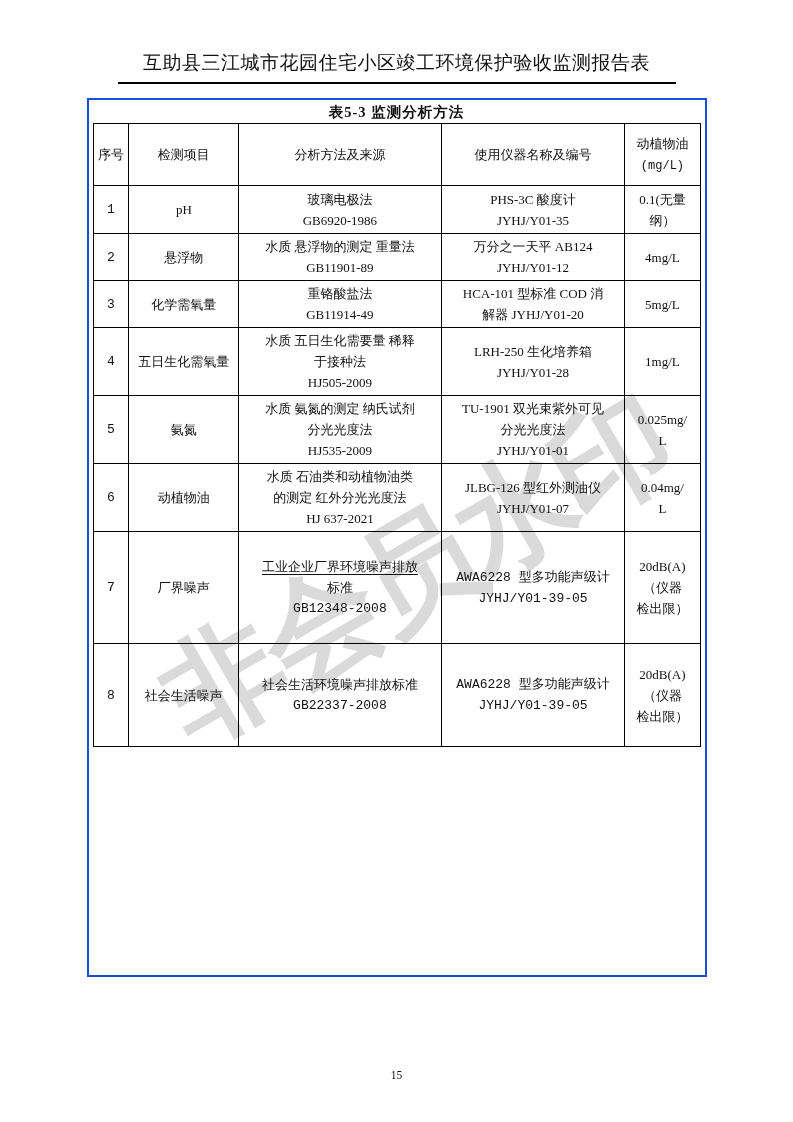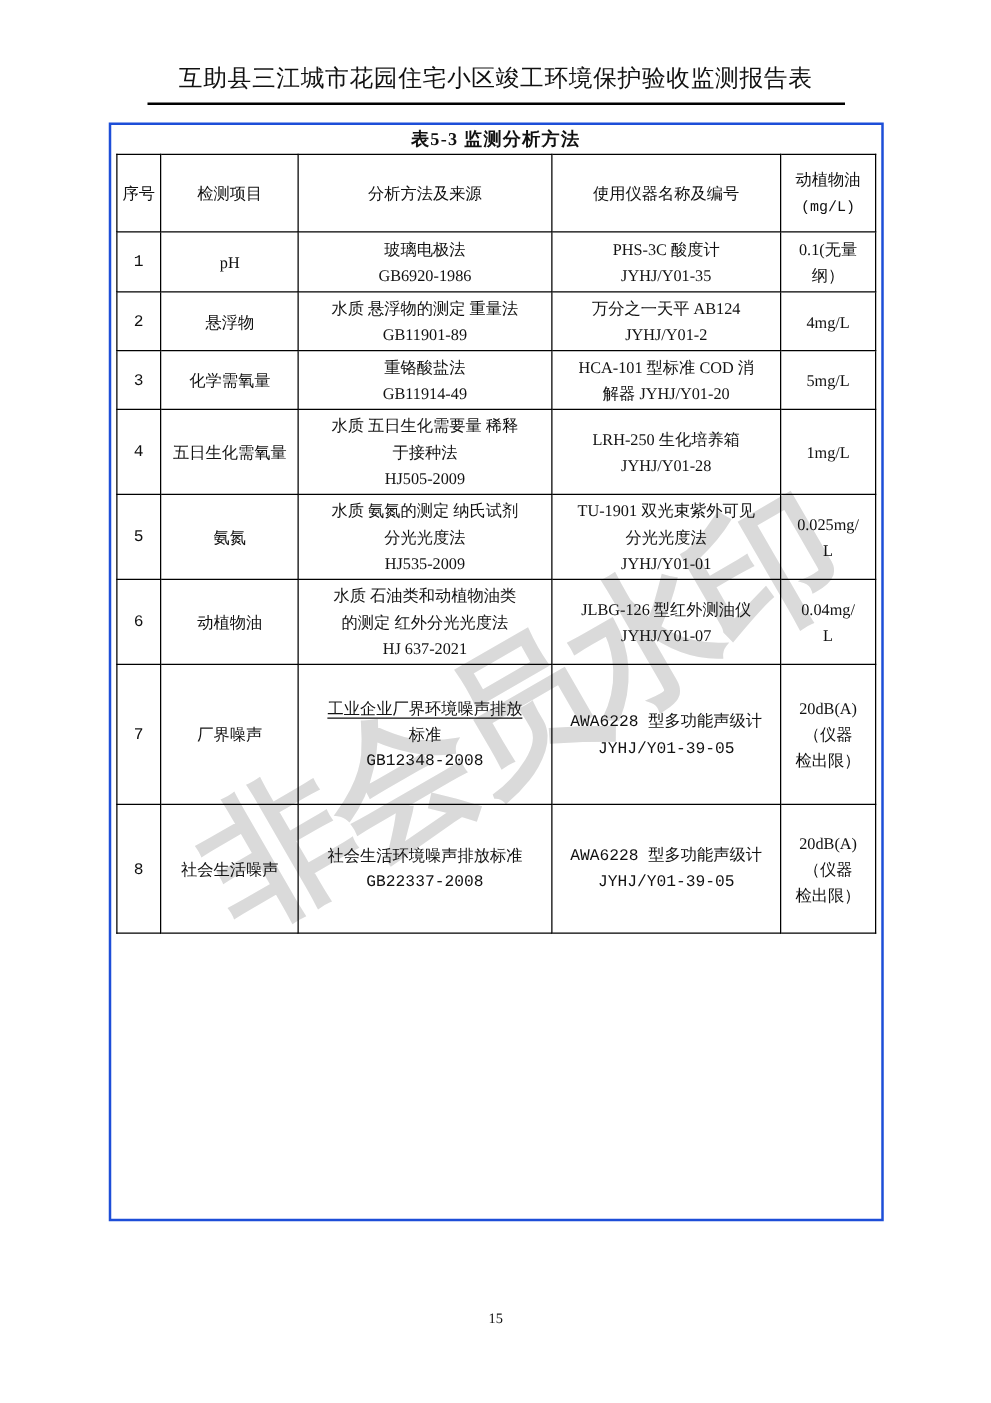--- a/index.html
+++ b/index.html
@@ -87,21 +87,21 @@
     font-weight:700;
     font-size:118px;
     letter-spacing:-6px;
     z-index:0;
     pointer-events:none;
     user-select:none;
     white-space:nowrap;
   }
   .page-number{
     position:relative;z-index:1;
-    margin-top:72px;
+    margin-top:92px;
     text-align:center;
     font-size:11.5px;
   }
 </style>
 </head>
 <body>
 
 <div class="doc-header">互助县三江城市花园住宅小区竣工环境保护验收监测报告表</div>
 <div class="header-rule"></div>
 
@@ -146,21 +146,21 @@
         </tr>
         <tr>
           <td class="mono no-cell">2</td>
           <td class="td-item">悬浮物</td>
           <td>
             <div class="cell-line">水质 悬浮物的测定 重量法</div>
             <div class="cell-line">GB11901-89</div>
           </td>
           <td>
             <div class="cell-line">万分之一天平 AB124</div>
-            <div class="cell-line">JYHJ/Y01-2</div>
+            <div class="cell-line">JYHJ/Y01-12</div>
           </td>
           <td>
             <div class="cell-line">4mg/L</div>
           </td>
         </tr>
         <tr>
           <td class="mono no-cell">3</td>
           <td class="td-item">化学需氧量</td>
           <td>
             <div class="cell-line">重铬酸盐法</div>

